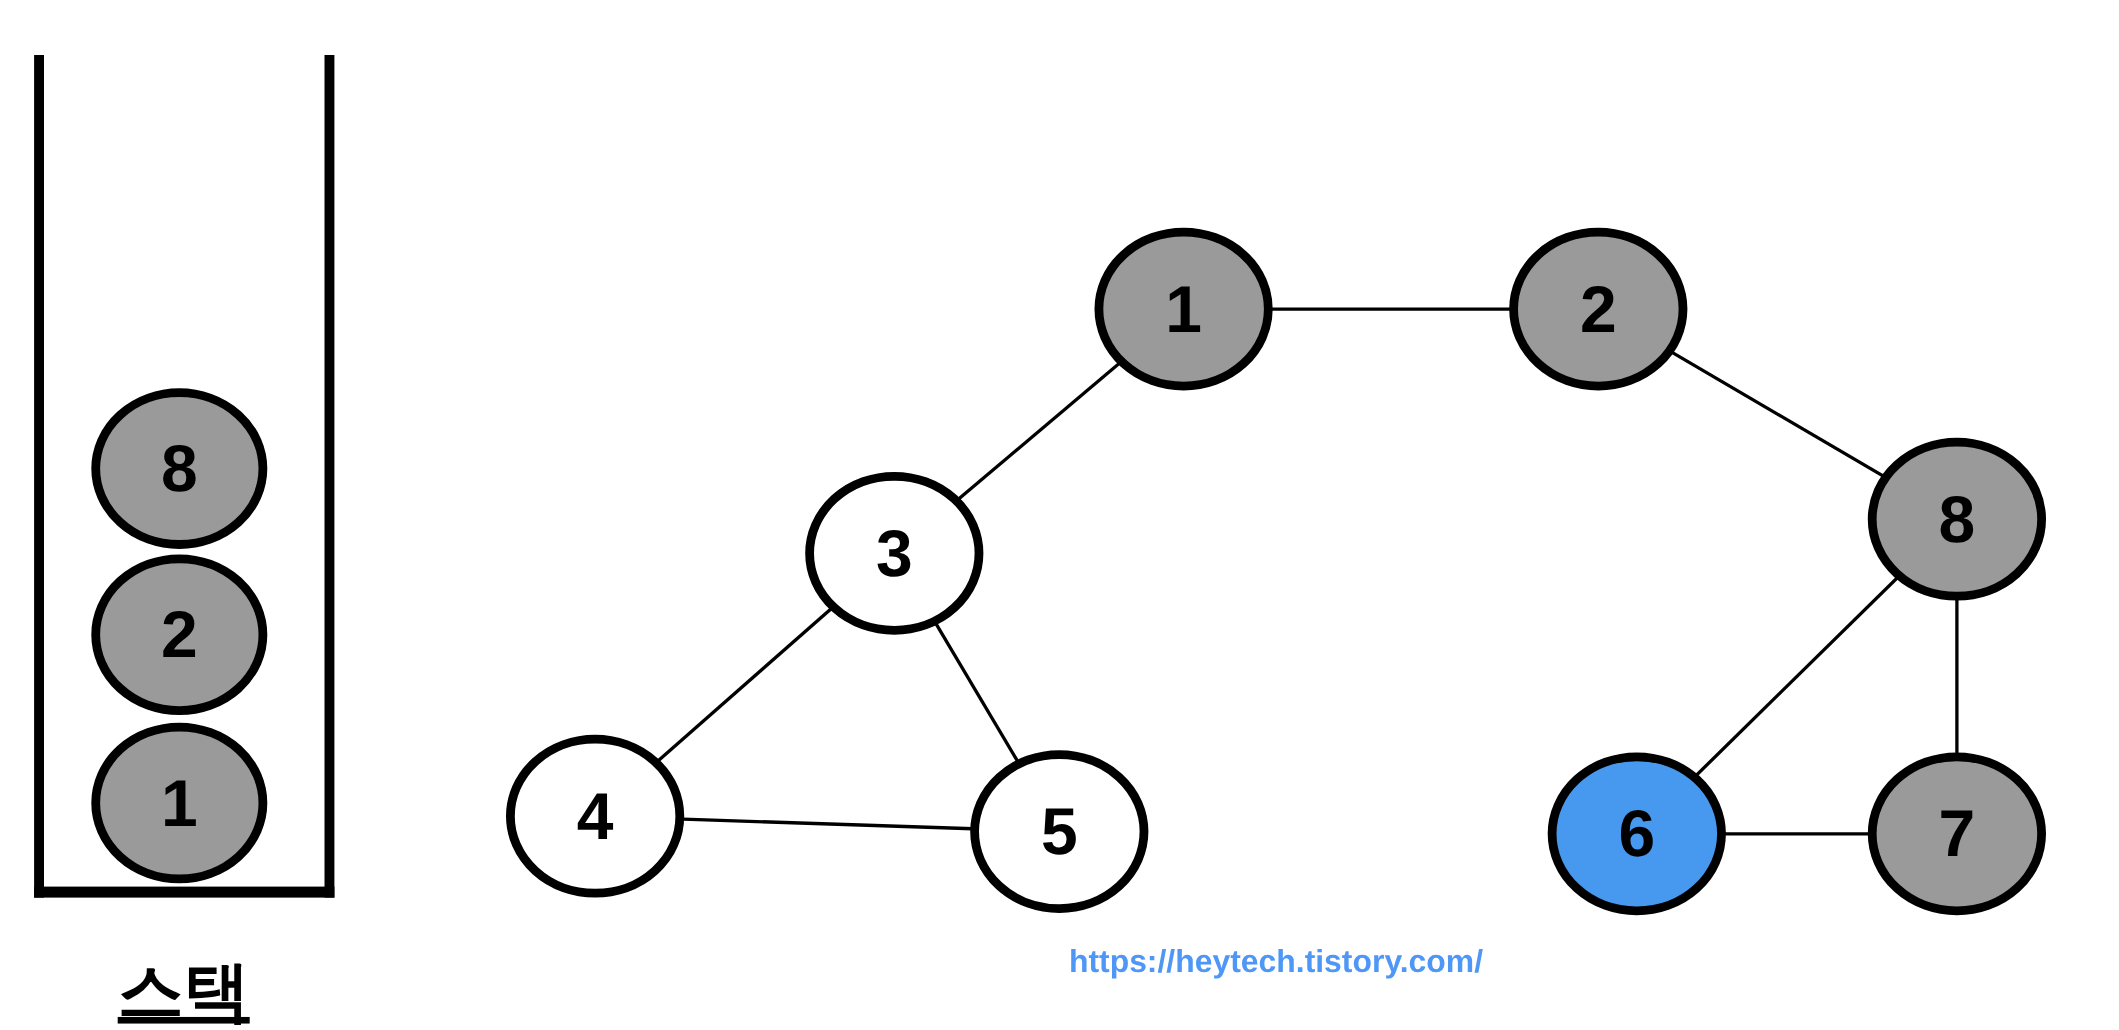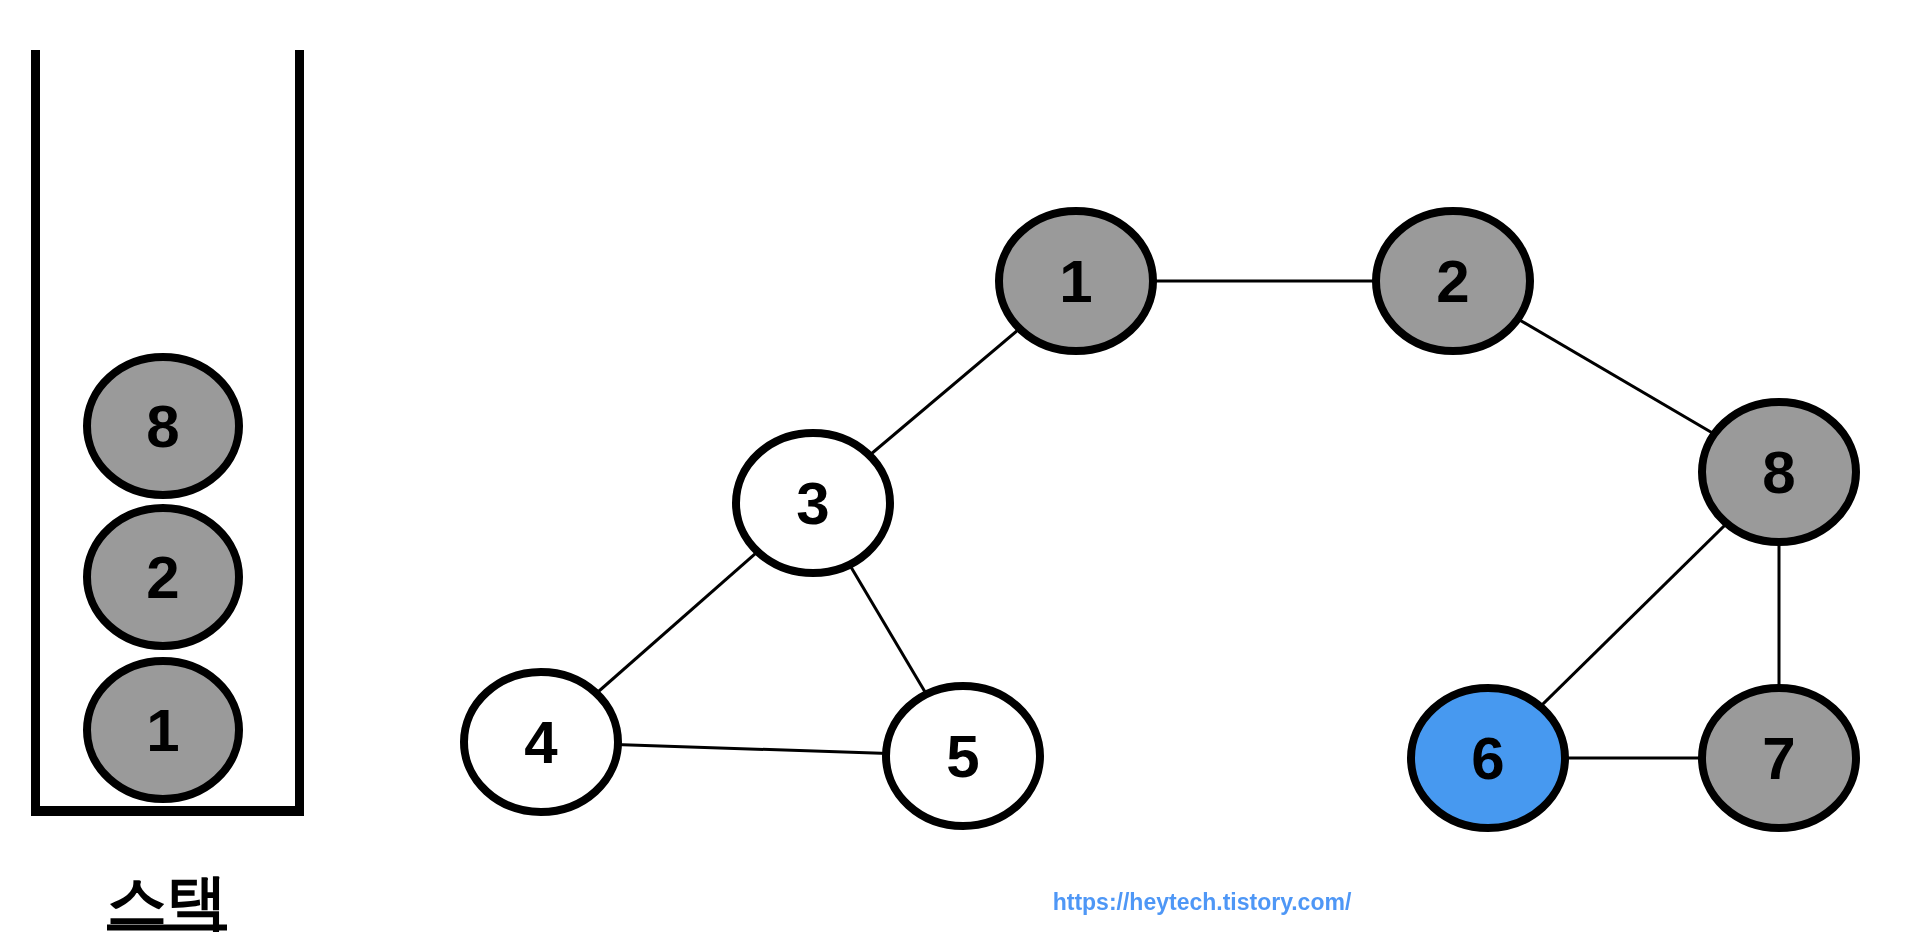--- a/index.html
+++ b/index.html
@@ -33,26 +33,25 @@
     transform: translate(-50%, -50%);
     font-size: 60px;
     font-weight: bold;
     color: #000000;
     white-space: nowrap;
     text-decoration: underline;
   }
   .footer-url {
     position: absolute;
     left: 1160px;
-    top: 902px;
+    top: 875px;
     transform: translate(-50%, -50%);
-    font-size: 23px;
+    font-size: 29px;
     font-weight: bold;
     white-space: nowrap;
-    margin-left: 42px;
   }
 </style>
 </head>
 <body>
 
 <div class="page">
 
   <svg class="diagram" width="1926" height="936" viewBox="0 0 1926 936" xmlns="http://www.w3.org/2000/svg">
 
     <g>

